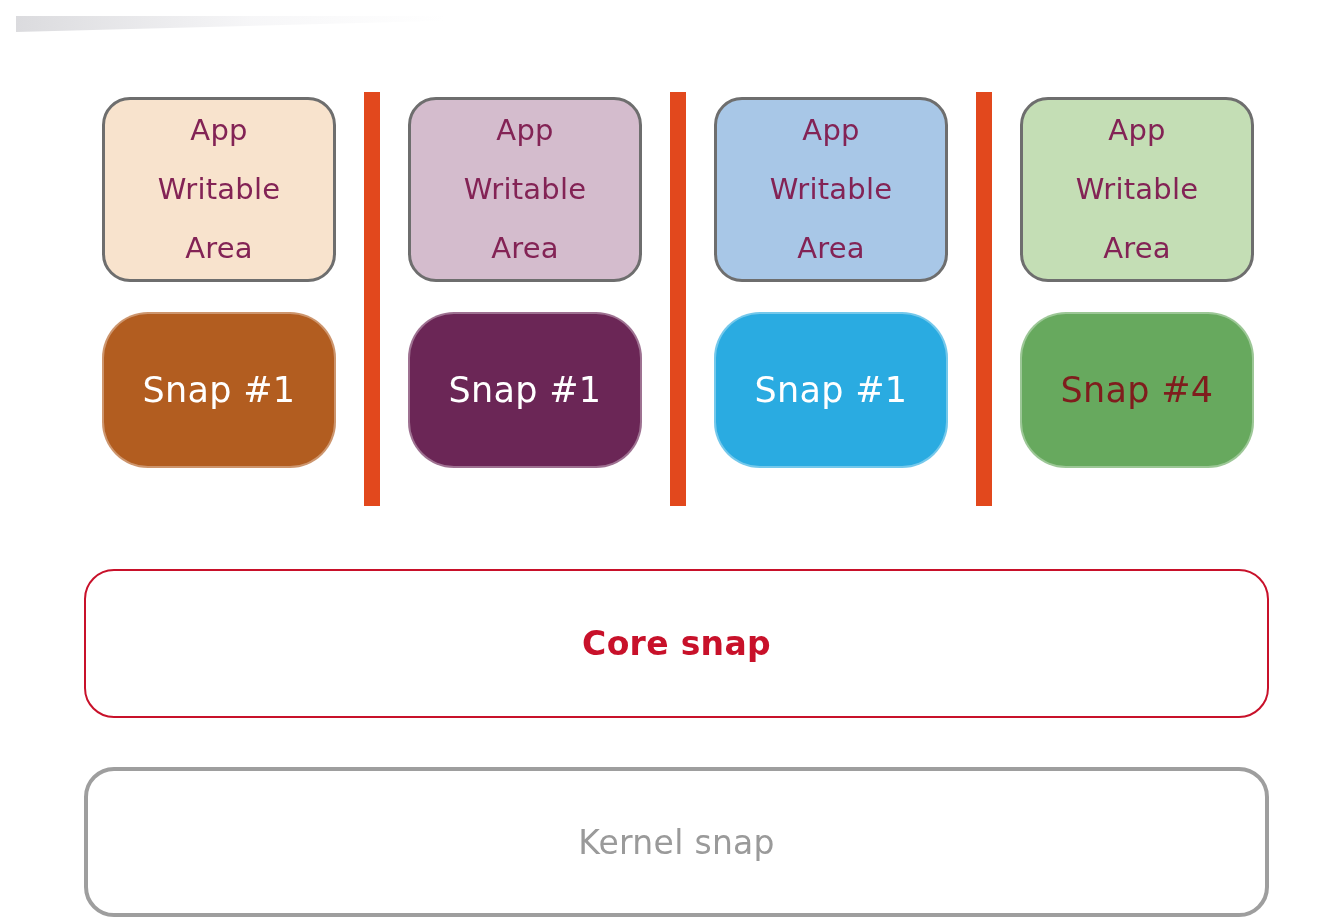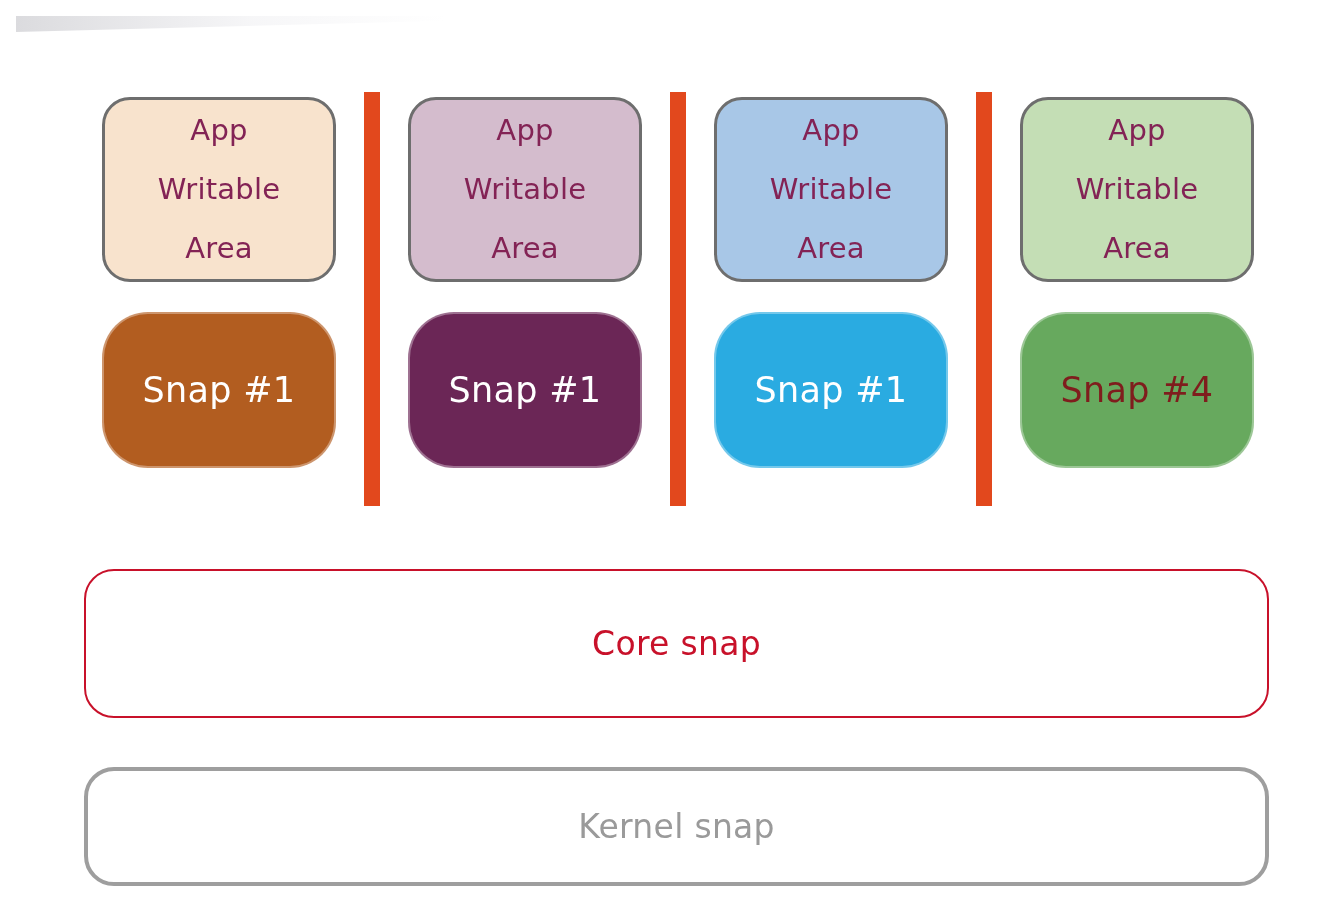--- a/index.html
+++ b/index.html
@@ -77,23 +77,24 @@
     background: #ffffff;
     border-radius: 30px;
     display: flex;
     align-items: center;
     justify-content: center;
     text-align: center;
   }
   .core-box {
     top: 553px; height: 149px;
     border: 2px solid;
+    font-weight: bold;
   }
   .kernel-box {
-    top: 751px; height: 119px;
+    top: 751px; height: 150px;
     border: 4px solid;
   }
   .wide-box .box-label {
     font-size: 33px;
     letter-spacing: 0.3px;
   }
 </style>
 </head>
 <body>
 

